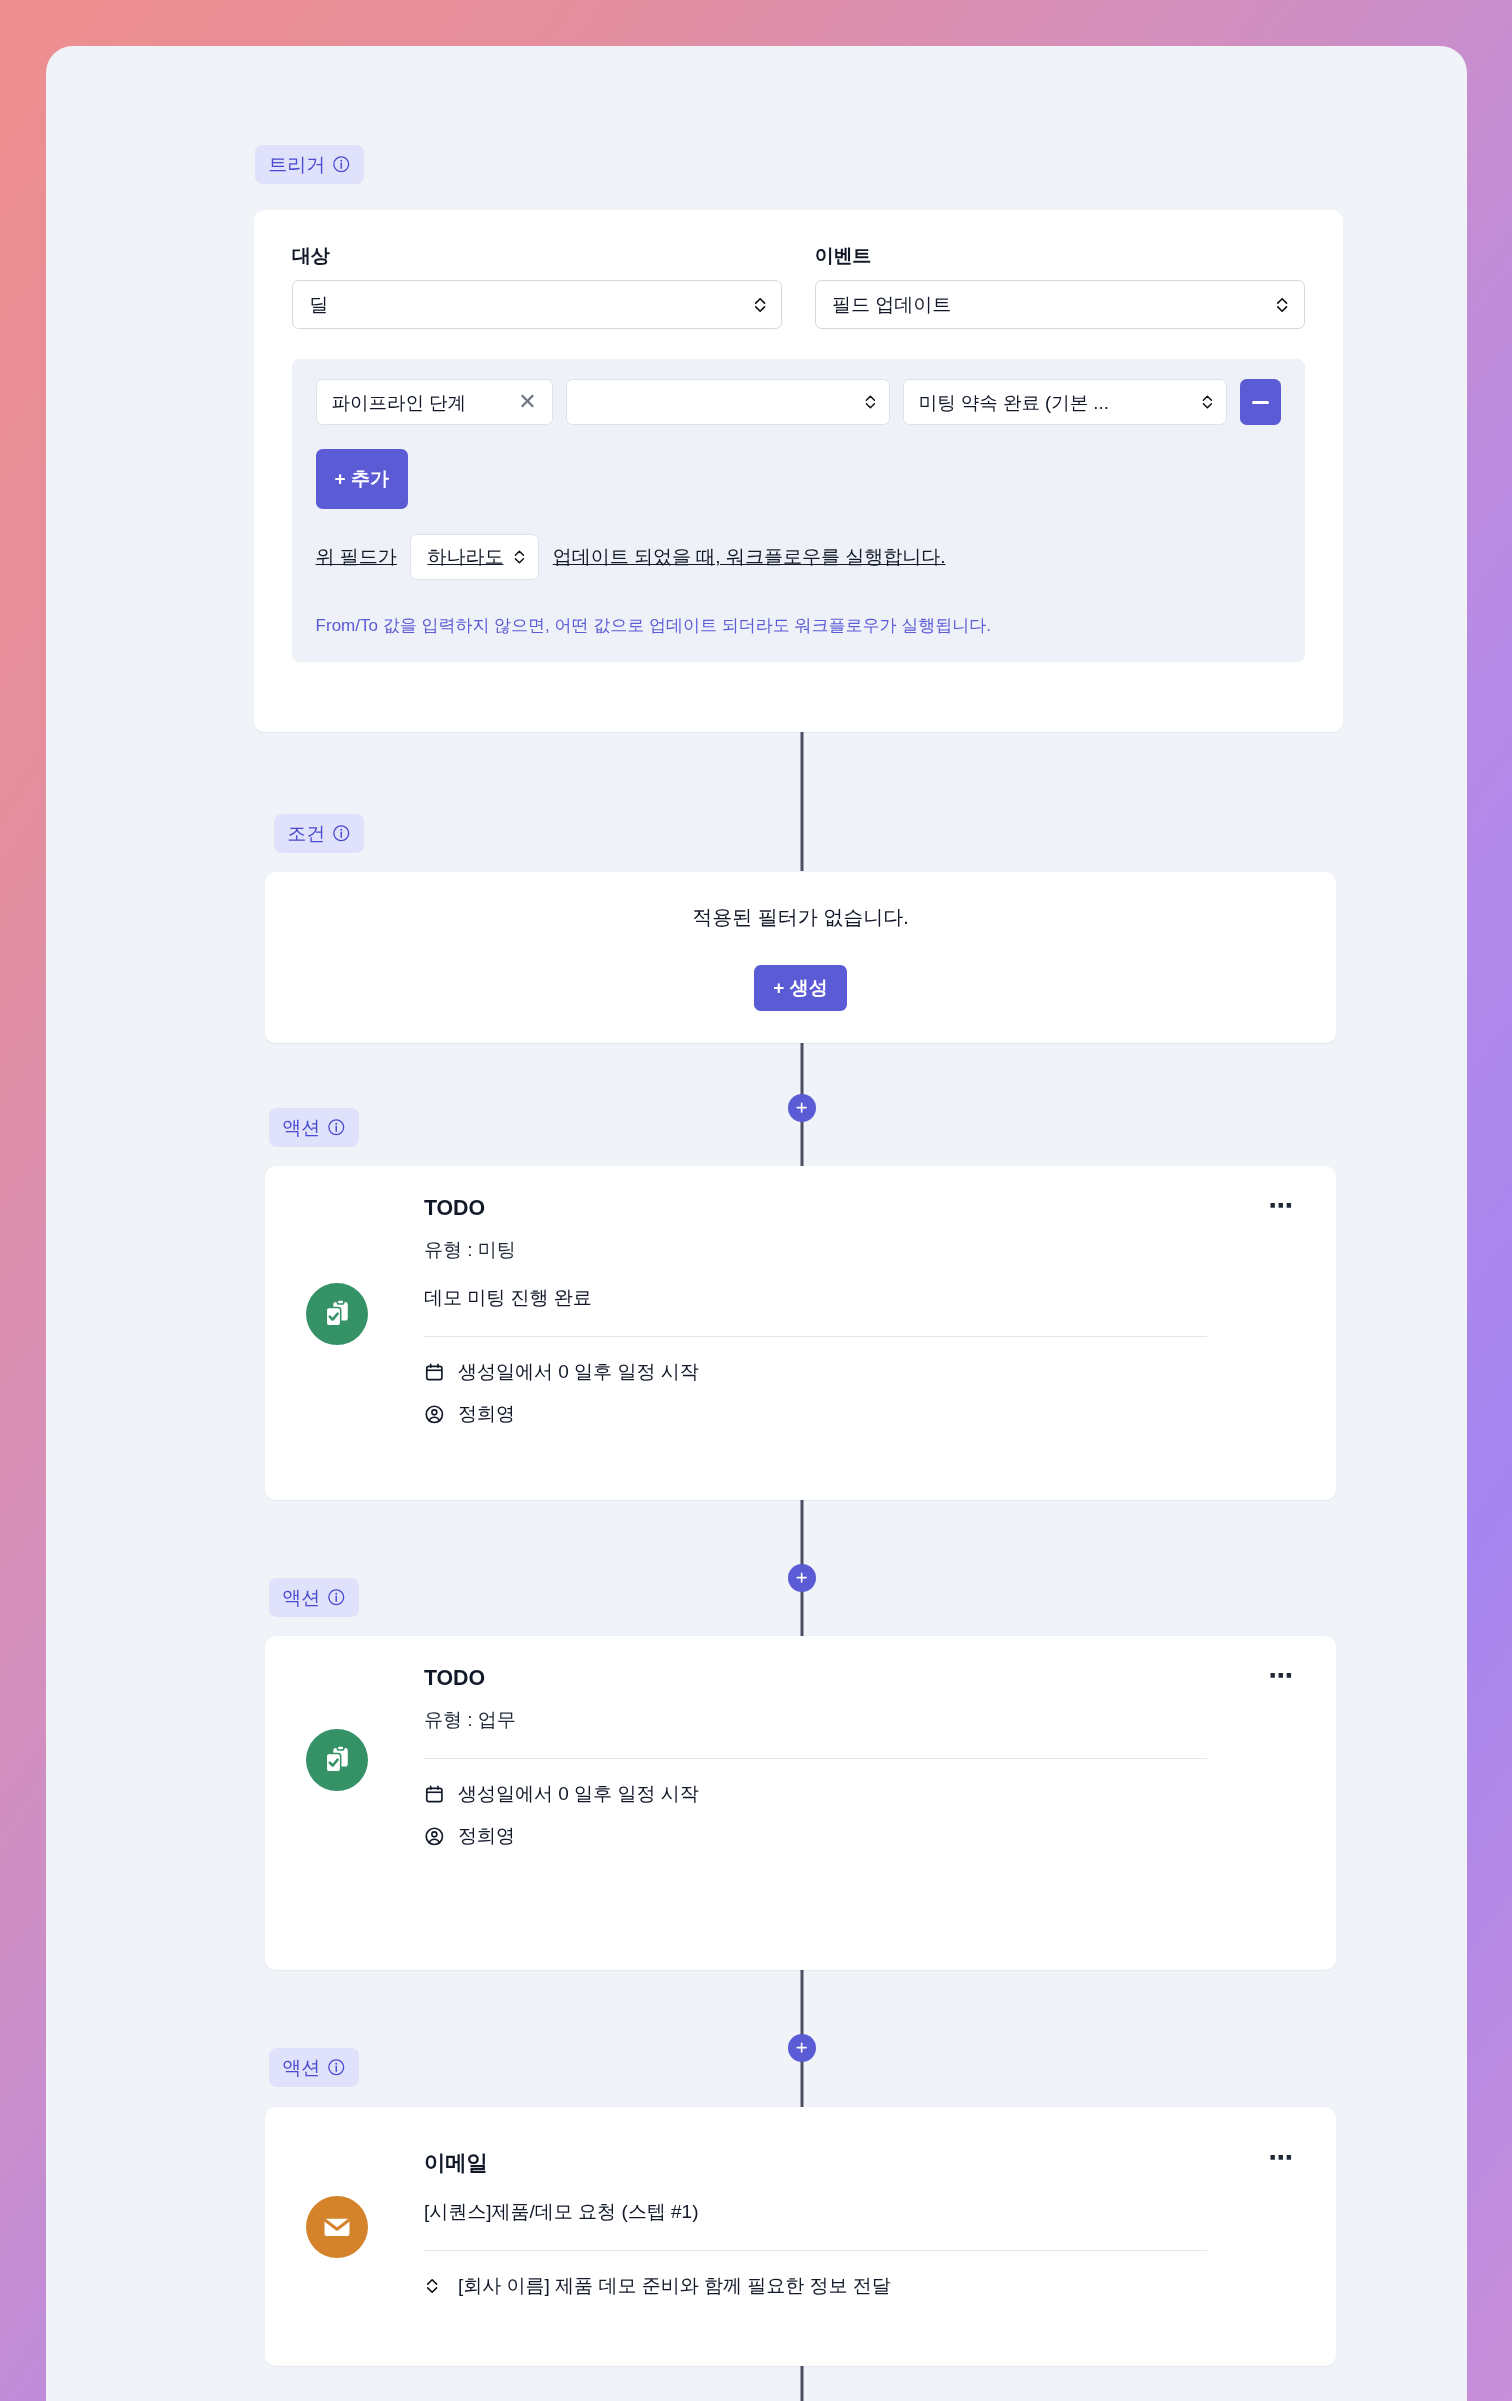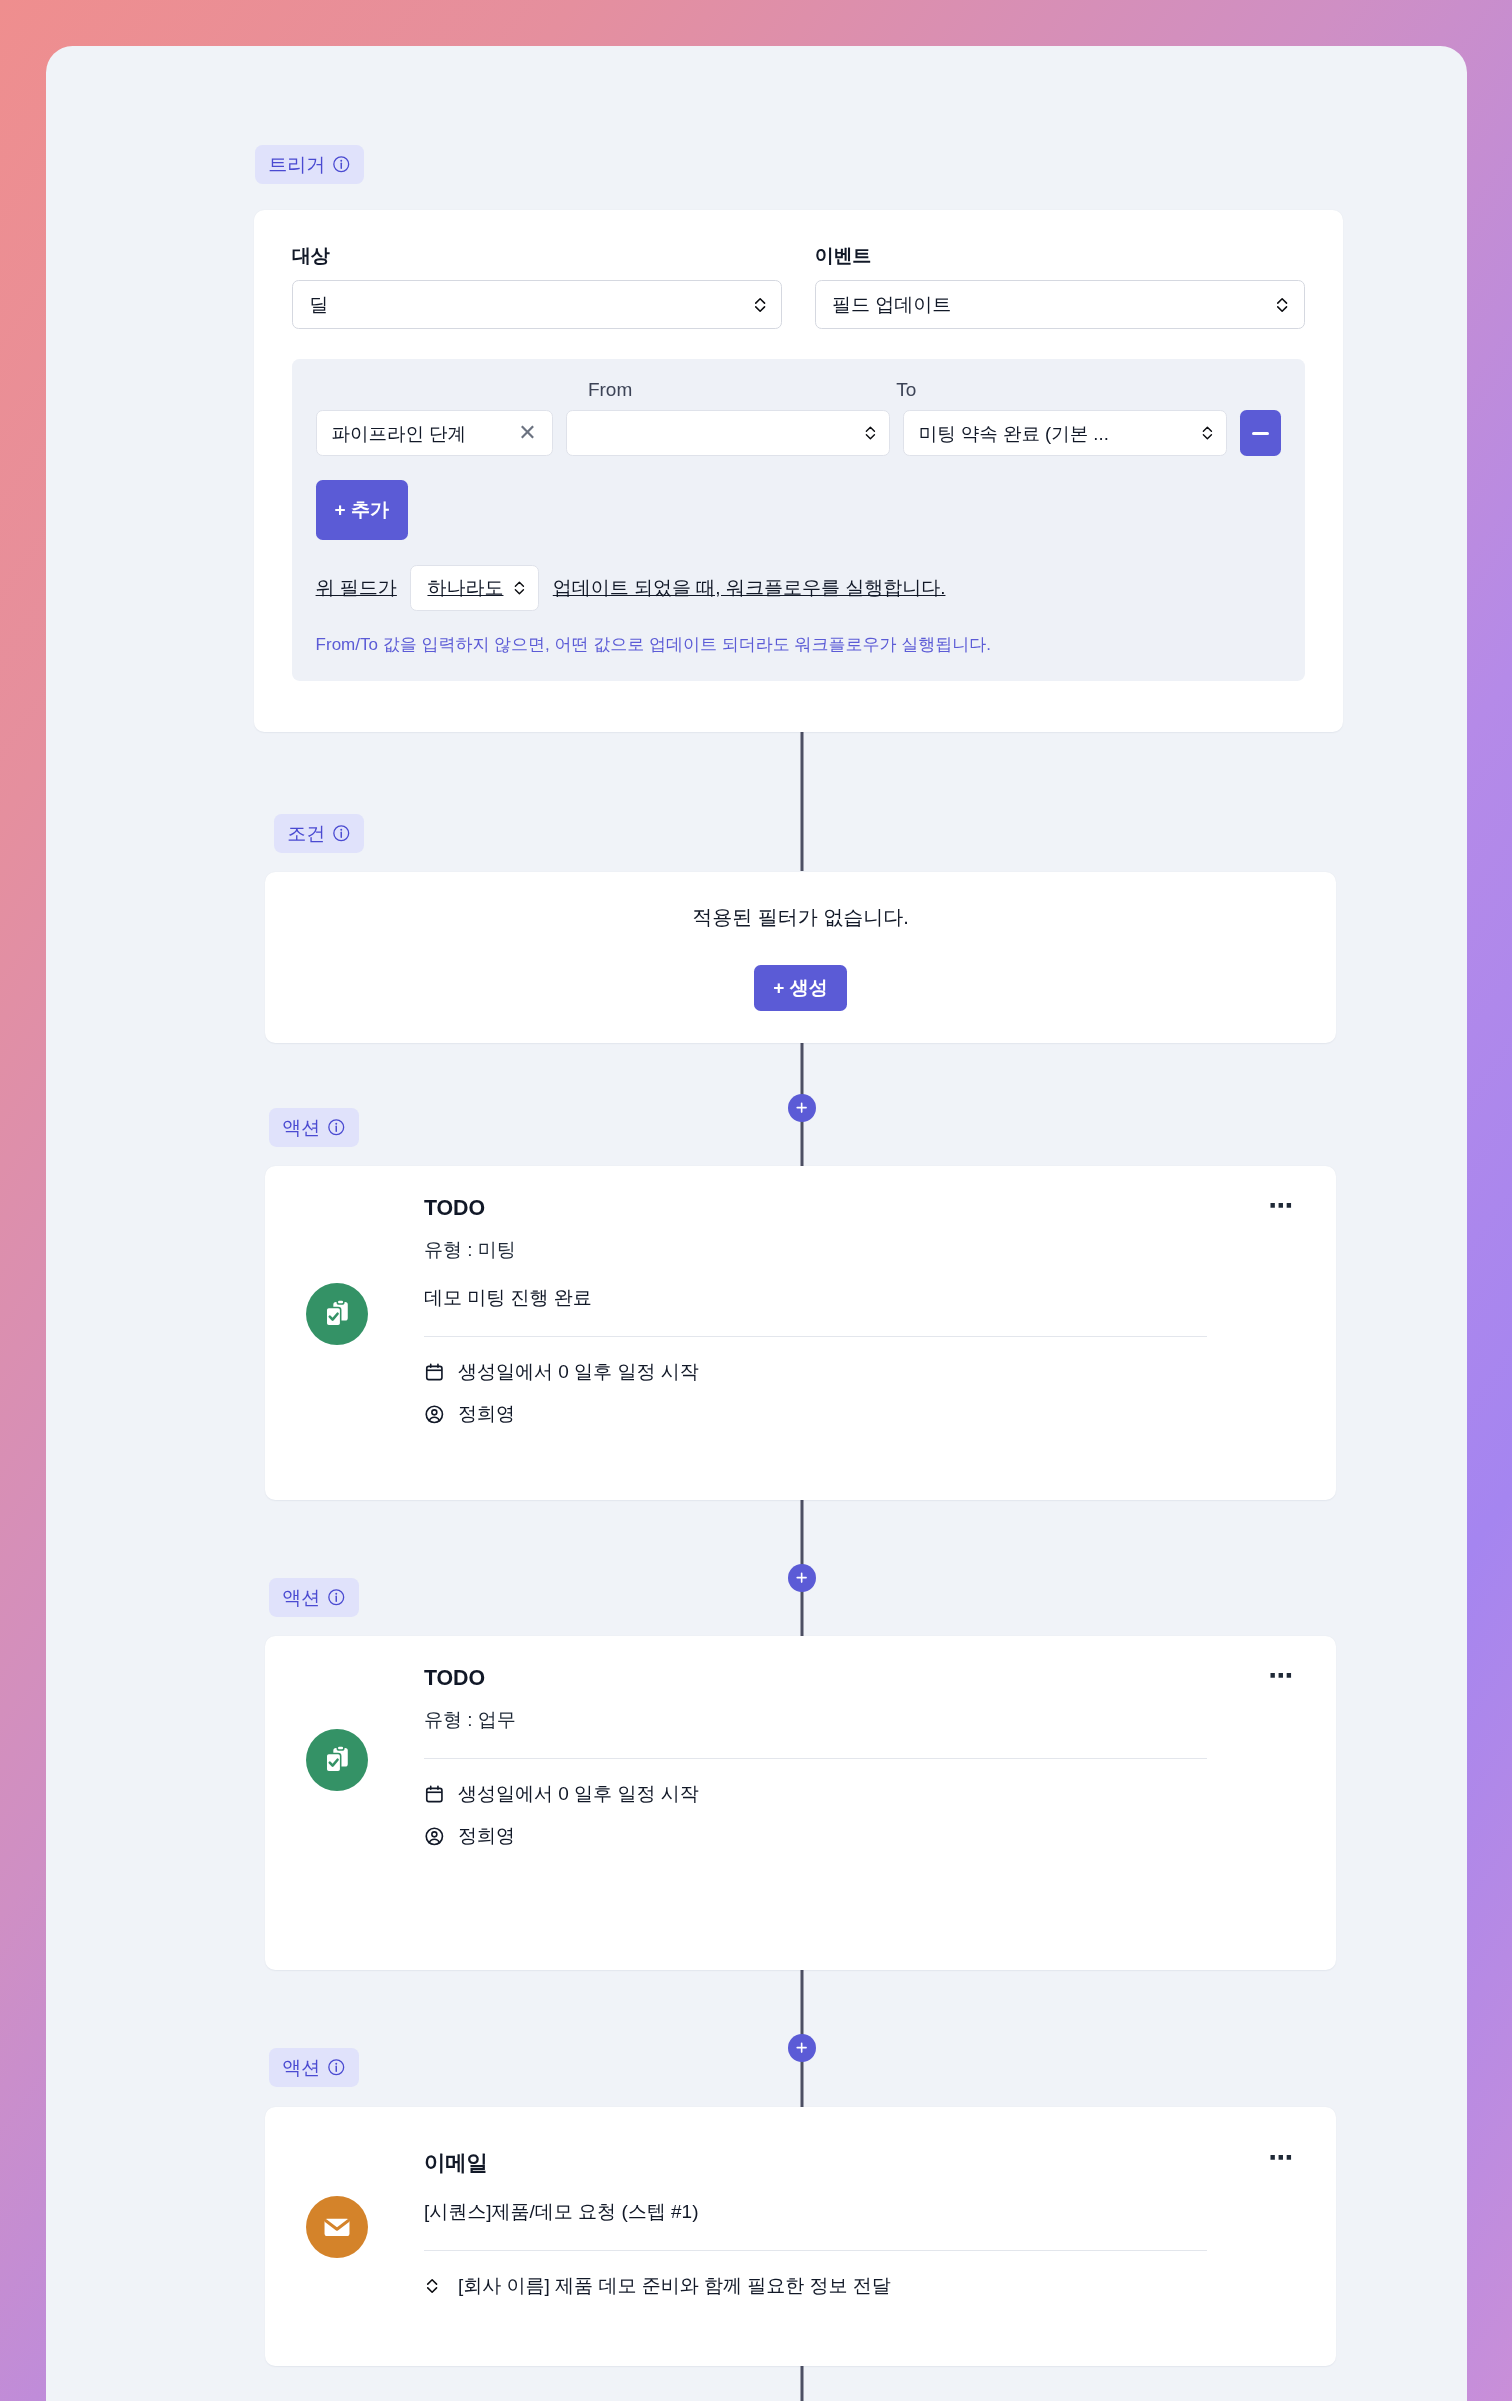--- a/index.html
+++ b/index.html
@@ -253,21 +253,21 @@
     border-radius: 6.6px;
     display: flex;
     align-items: center;
     padding: 0 35px 0 16.3px;
     font-size: 19px;
     color: #111827;
   }
   .mini-select .chev { position:absolute; right:11.8px; top:50%; transform:translateY(-50%); }
 
   .hint {
-    margin-top: 22px;
+    margin-top: 34px;
     font-size: 17px;
     color: #5b5bd6;
   }
 
   
   #cond-pill-wrap { position:absolute; left:228px; top:768px; }
   #cond-card {
     position: absolute;
     left: 219px; top: 826px;
     width: 1071px; height: 171px;
@@ -420,25 +420,20 @@
             <div class="select">
               <span>필드 업데이트</span>
               <svg class="chev" width="16.3" height="22" viewBox="0 0 22 30" aria-hidden="true">
                 <path d="M5 12.5 11 6.5l6 6M5 17.5 11 23.5l6-6" fill="none" stroke="#0b0c10" stroke-width="2.1" stroke-linecap="round" stroke-linejoin="round"></path>
               </svg>
             </div>
           </div>
         </div>
 
         <div class="fromto-panel">
-          <div class="ft-head">
-            <span class="sp-field"></span>
-            <span class="sp-from">From</span>
-            <span class="sp-to">To</span>
-          </div>
 
           <div class="ft-row">
             <div class="chip">
               <span>파이프라인 단계</span>
               <span class="x">✕</span>
             </div>
             <div class="ft-select">
               <span></span>
               <svg class="chev" width="14.8" height="20.7" viewBox="0 0 22 30" aria-hidden="true">
                 <path d="M5 12.5 11 6.5l6 6M5 17.5 11 23.5l6-6" fill="none" stroke="#0b0c10" stroke-width="2.1" stroke-linecap="round" stroke-linejoin="round"></path>

